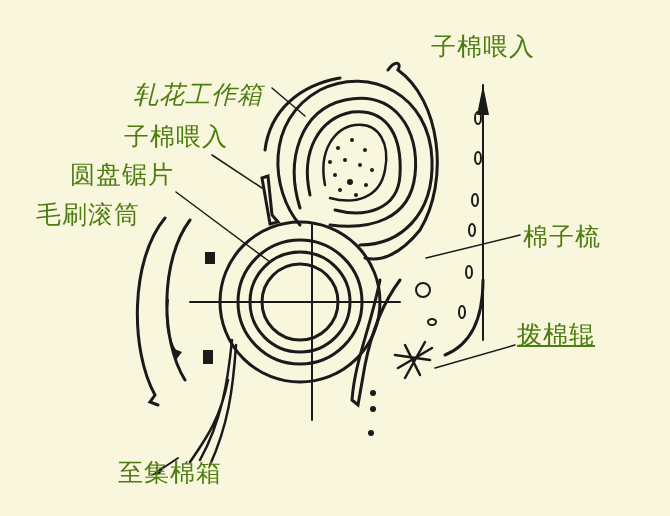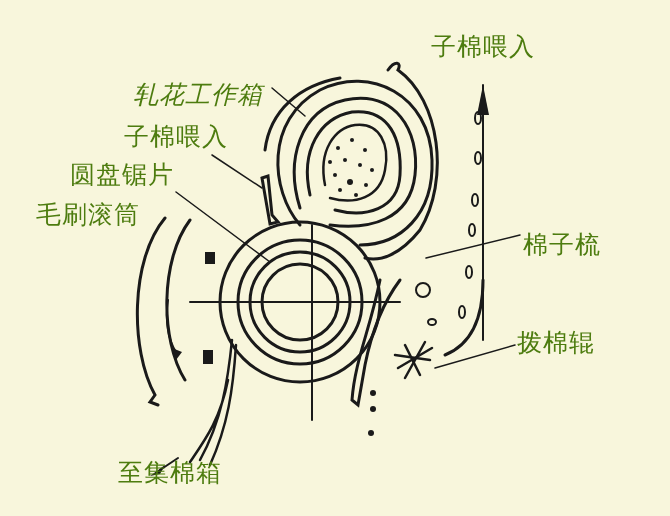--- a/index.html
+++ b/index.html
@@ -100,15 +100,15 @@
       <line x1="435" y1="368" x2="515" y2="345"></line>
     </g>
   </g>
 </svg>
 
 <div class="lbl" style="left:431px; top:30px;">子棉喂入</div>
 <div class="lbl" style="left:133px; top:78px;font-style:italic;">轧花工作箱</div>
 <div class="lbl" style="left:124px; top:120px;">子棉喂入</div>
 <div class="lbl" style="left:70px; top:158px;">圆盘锯片</div>
 <div class="lbl" style="left:36px; top:198px;">毛刷滚筒</div>
-<div class="lbl" style="left:523px; top:220px;margin-top:8px;">棉子梳</div>
-<div class="lbl" style="left:517px; top:326px;">拨棉辊</div>
+<div class="lbl" style="left:523px; top:220px;">棉子梳</div>
+<div class="lbl" style="left:517px; top:318px;text-decoration:underline;">拨棉辊</div>
 <div class="lbl" style="left:118px; top:456px;">至集棉箱</div>
 
 </body></html>

